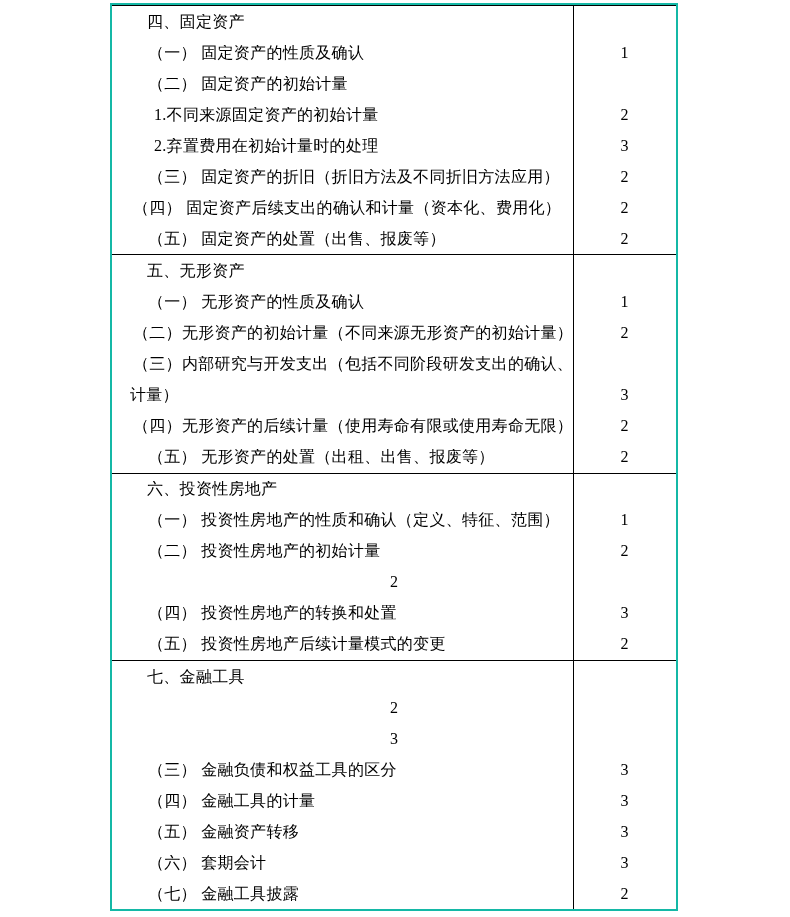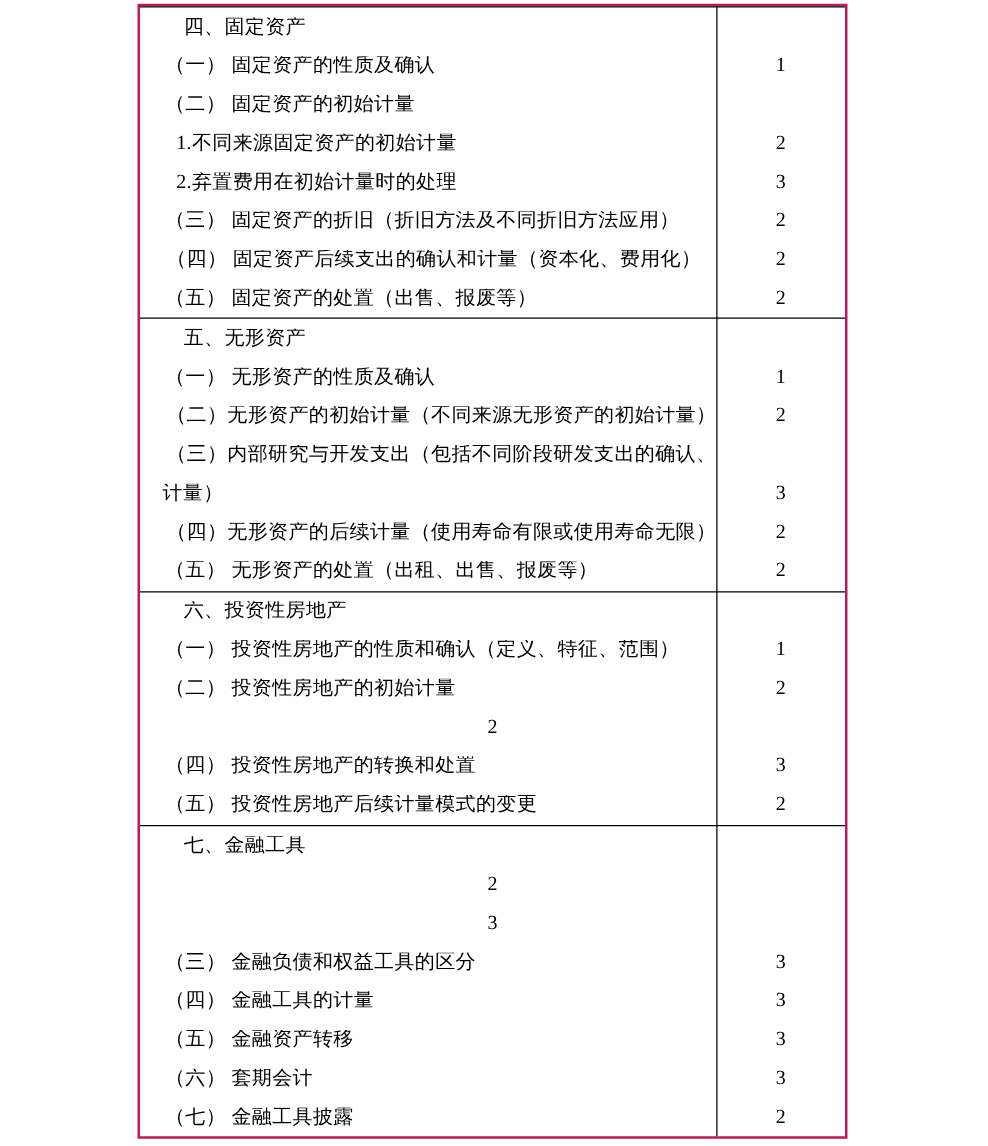--- a/index.html
+++ b/index.html
@@ -17,21 +17,21 @@
     height: 917px;
     background: #ffffff;
     overflow: hidden;
   }
   .syllabus-table {
     position: absolute;
     left: 110px;
     top: 3px;
     width: 568px;
     height: 908px;
-    border: 2px solid #be185d;
+    border: 2px solid #14b8a6;
     box-sizing: border-box;
     background: #ffffff;
   }
   .section {
     border-top: 1px solid #000000;
   }
   .section:first-child {
     border-top: none;
   }
   .row {
@@ -48,22 +48,22 @@
     box-sizing: border-box;
     white-space: nowrap;
     overflow: hidden;
     letter-spacing: 0.3px;
   }
   .score {
     flex: 1;
     text-align: center;
   }
   .indent-header { padding-left: 35px; }
-  .indent-item   { padding-left: 20px; }
-  .indent-num    { padding-left: 29px; }
+  .indent-item   { padding-left: 36px; }
+  .indent-num    { padding-left: 42px; }
   .indent-tight  { padding-left: 21px; }
   .indent-cont   { padding-left: 18px;  }
   .vline {
     position: absolute;
     left: 461px;
     top: 0;
     height: 100%;
     width: 1px;
     background: #000000;
   }

